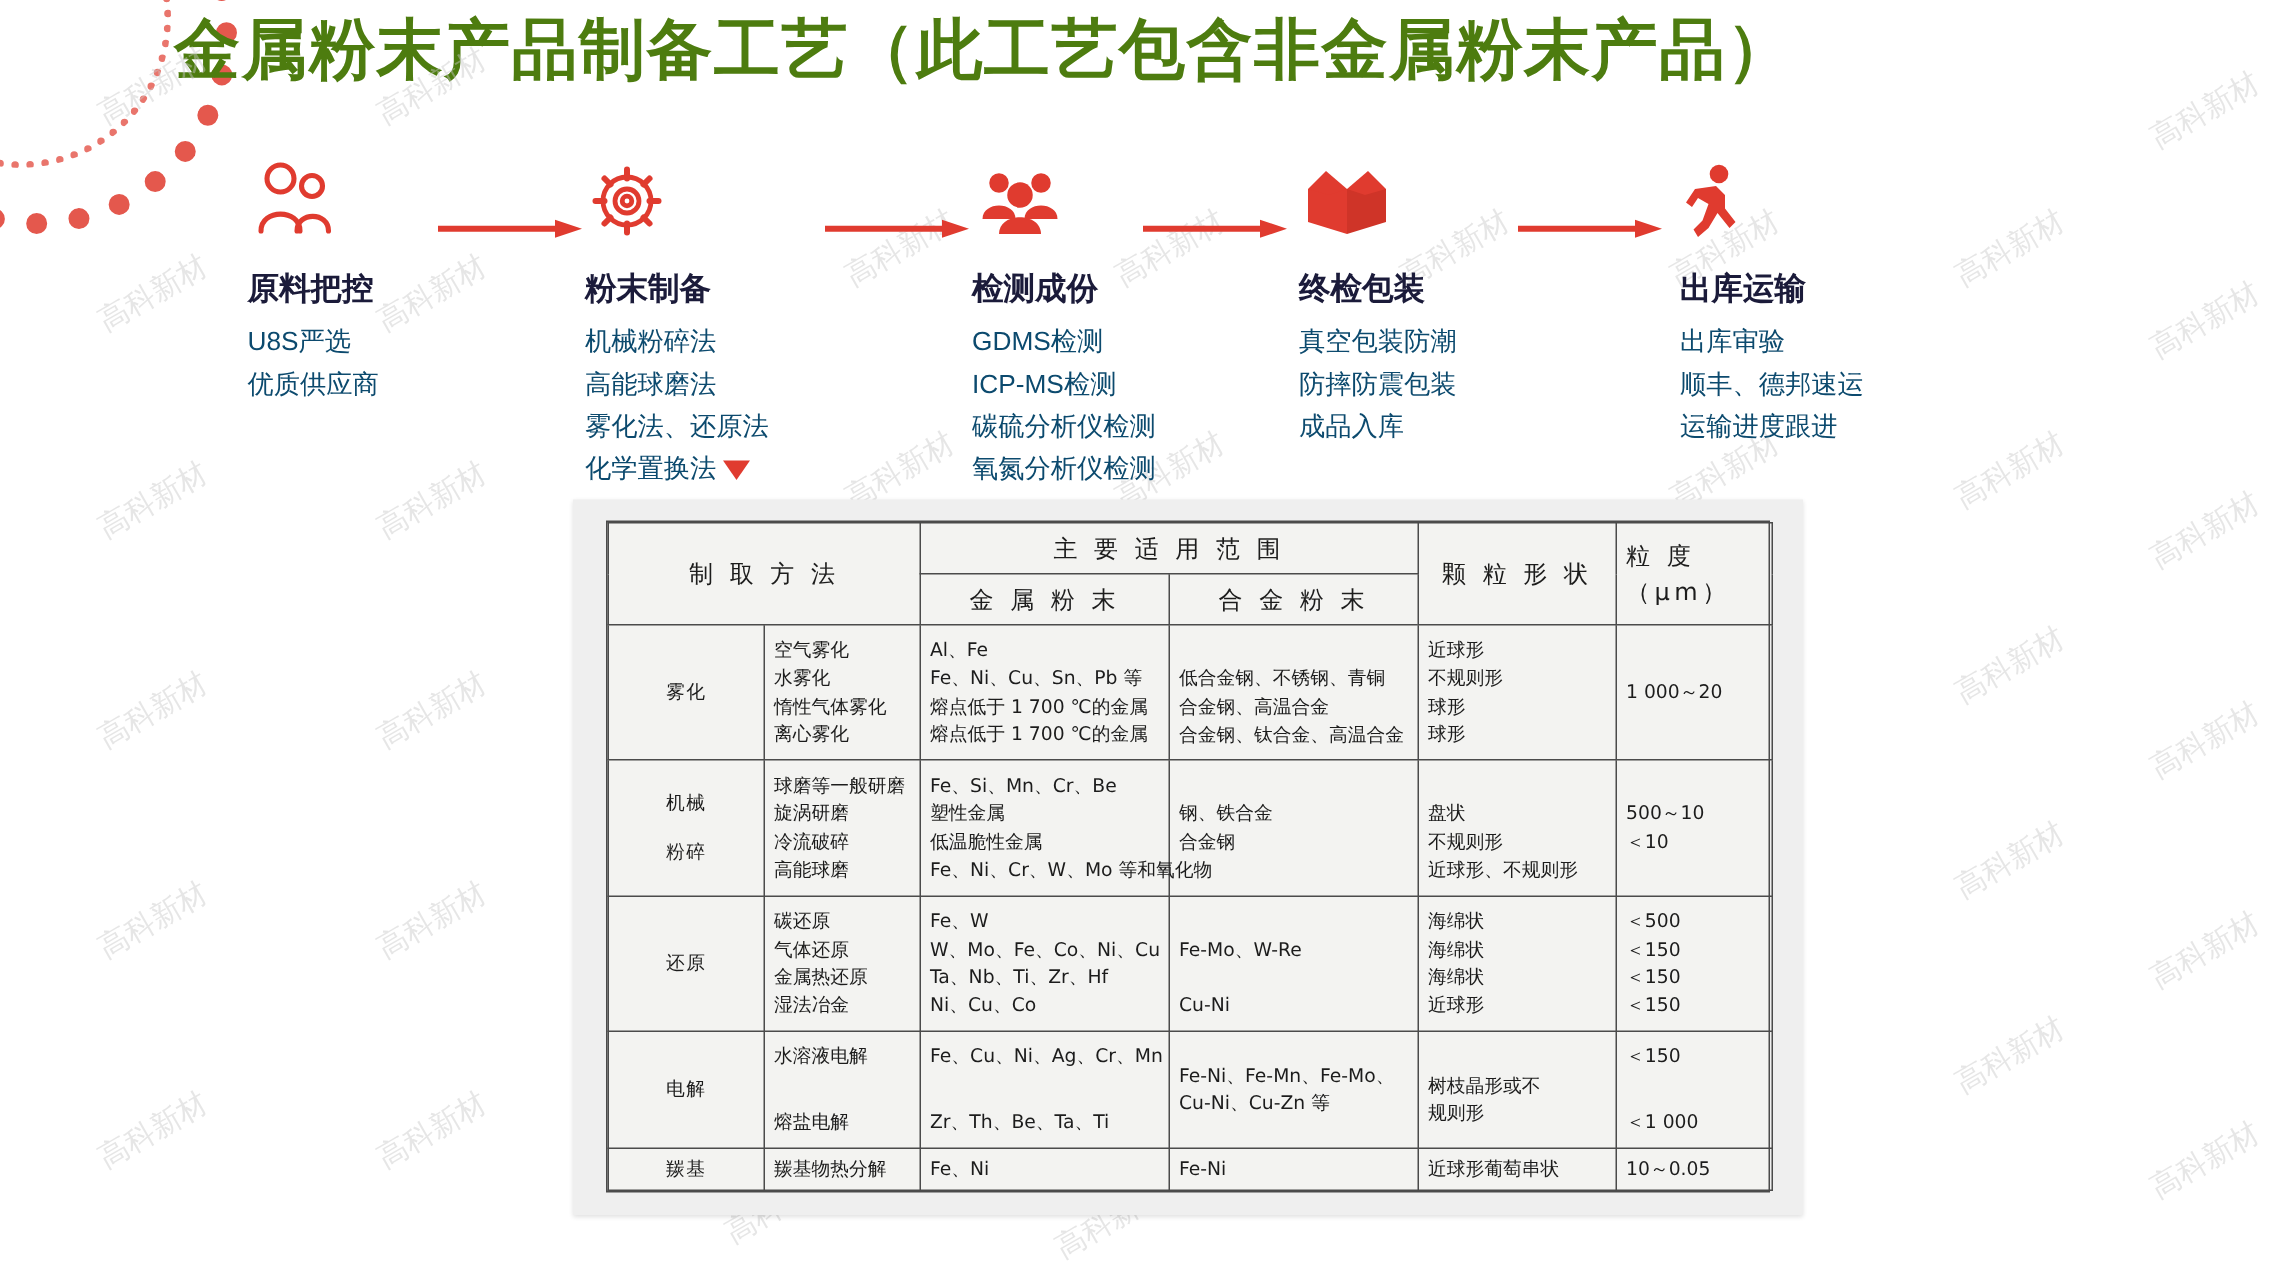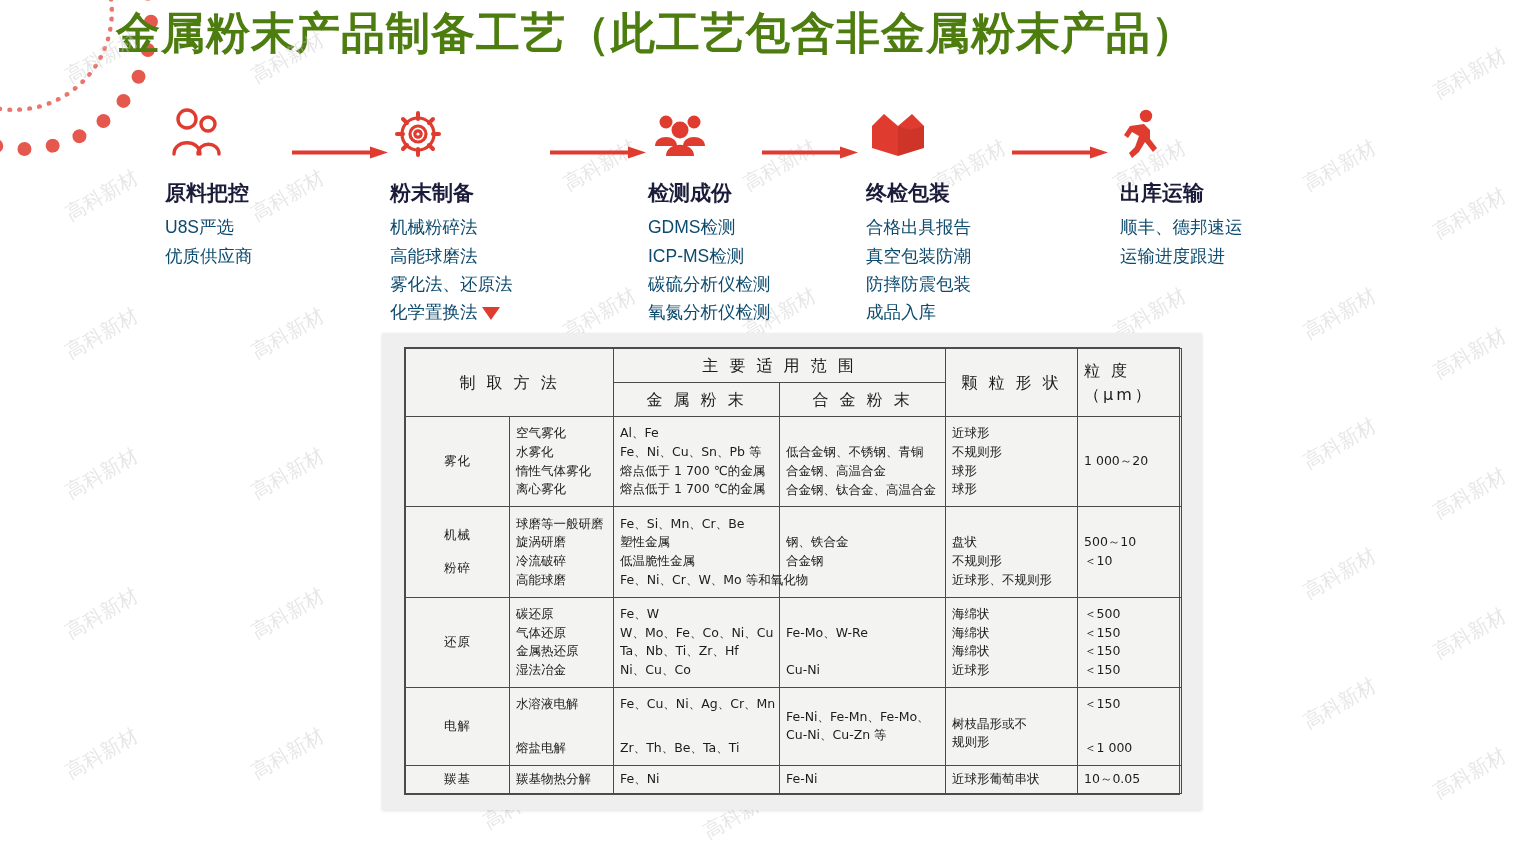--- a/index.html
+++ b/index.html
@@ -327,36 +327,36 @@
     <div class="icon-wrap">
       <svg width="64" height="56" viewBox="0 0 64 56">
         <path d="M6 18 L32 18 L32 48 L6 40 Z" fill="#e03b2f"></path>
         <path d="M32 18 L58 18 L58 40 L32 48 Z" fill="#cf3428"></path>
         <path d="M6 18 L18 6 L32 18 L20 22 Z" fill="#e03b2f"></path>
         <path d="M32 18 L46 6 L58 18 L44 22 Z" fill="#e03b2f"></path>
       </svg>
     </div>
     <div class="step-title">终检包装</div>
     <div class="step-lines">
-      <div>合格出具报告</div>
       <div>真空包装防潮</div>
       <div>防摔防震包装</div>
       <div>成品入库</div>
     </div>
   </div>
 
   <div class="step step-5">
     <div class="icon-wrap">
       <svg width="48" height="56" viewBox="0 0 48 56">
         <circle cx="26" cy="8" r="6.2" fill="#e03b2f"></circle>
         <path d="M24 16 L30 22 L30 31 L37 40 L33 44 L25 34 L19 44 L12 50 L9 45 L15 39 L19 28 L12 24 L8 30 L4 27 L10 18 Z" fill="#e03b2f"></path>
       </svg>
     </div>
     <div class="step-title">出库运输</div>
     <div class="step-lines">
+      <div>出库审验</div>
       <div>顺丰、德邦速运</div>
       <div>运输进度跟进</div>
     </div>
   </div>
 </div>
 
 <div class="table-card">
   <div class="table-inner">
     <table class="ptab">
       <colgroup>

